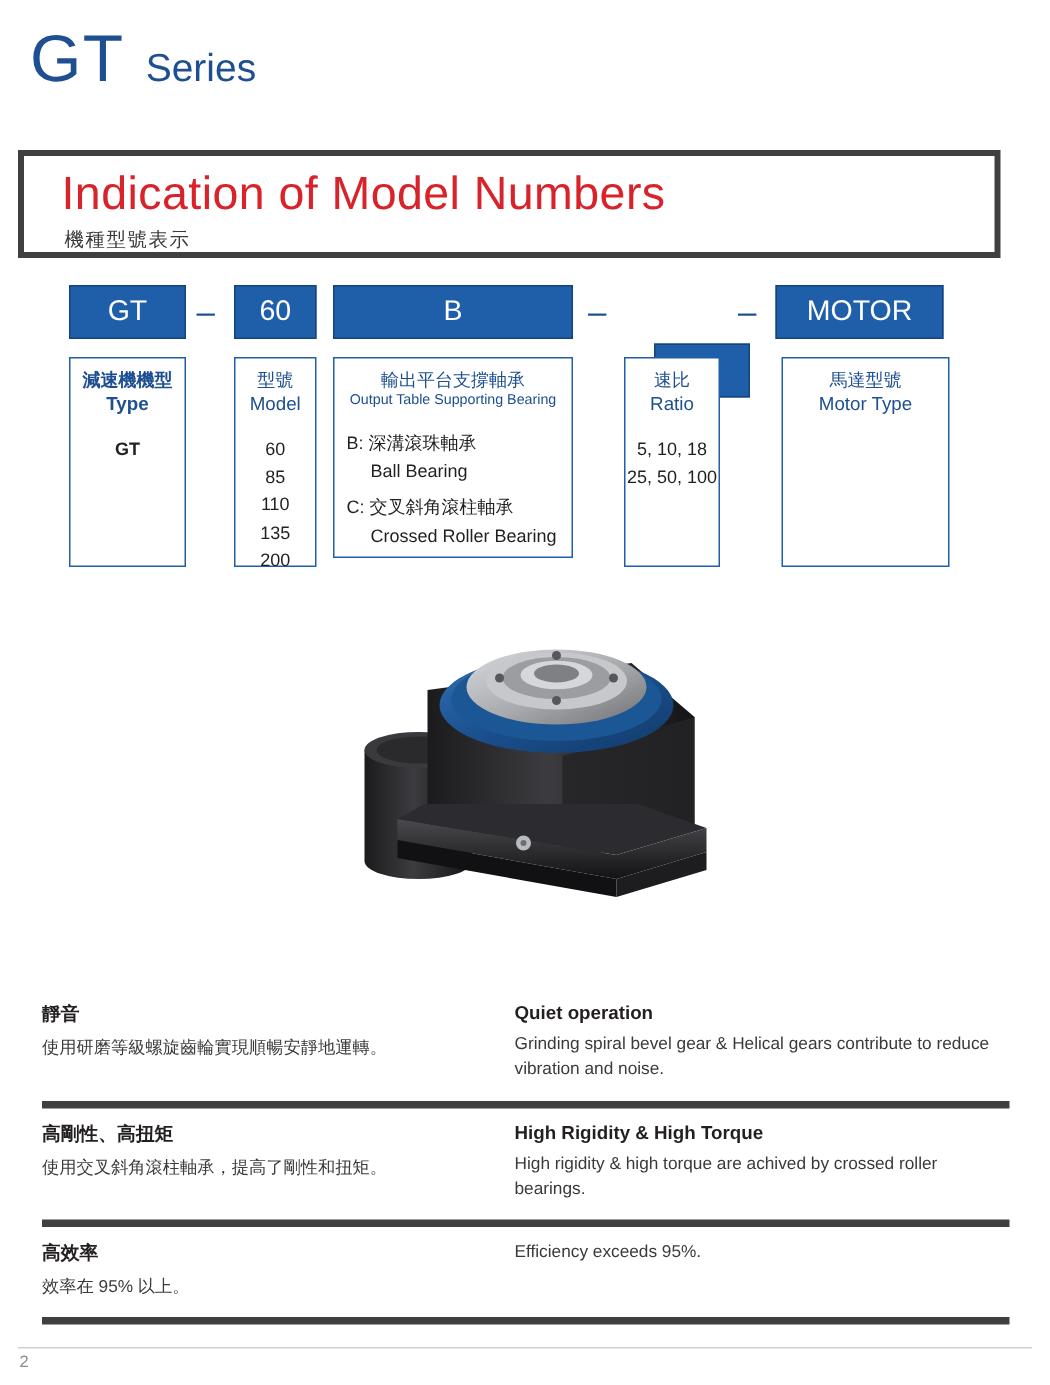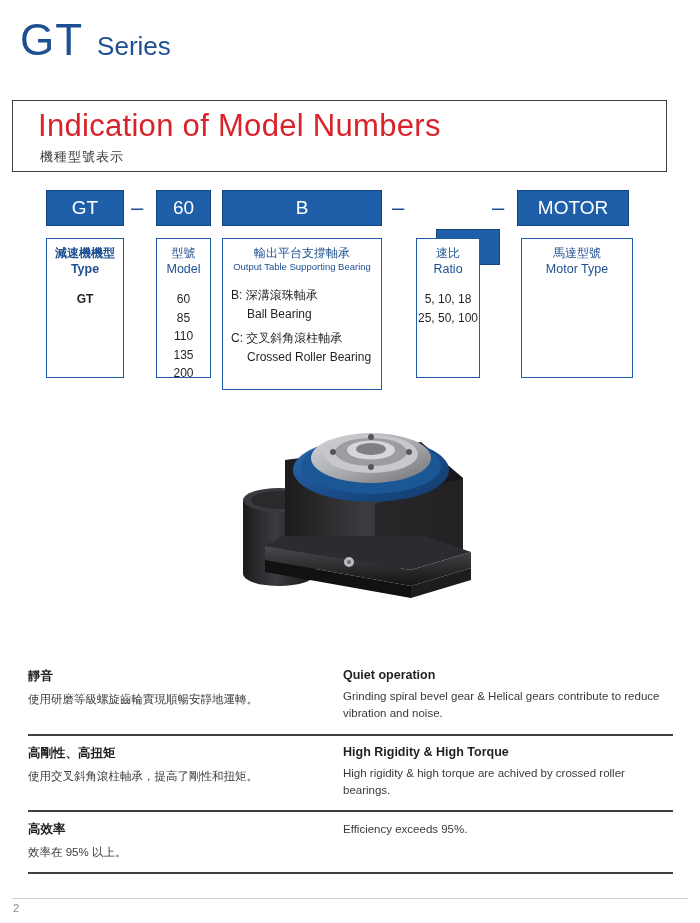--- a/index.html
+++ b/index.html
@@ -38,21 +38,21 @@
     line-height: 1;
   }
 
   
   .title-box {
     position: absolute;
     left: 12px;
     top: 100px;
     width: 655px;
     height: 72px;
-    border: 1px solid #404040;
+    border: 4px solid #404040;
     box-sizing: border-box;
   }
   .title-en {
     position: absolute;
     left: 25px;
     top: 7px;
     font-size: 31px;
     color: #d8232a;
     letter-spacing: 0.3px;
   }
@@ -147,21 +147,21 @@
   .features {
     position: absolute;
     left: 28px;
     top: 668px;
     width: 645px;
   }
   .feature-row {
     display: flex;
     padding-bottom: 11px;
     margin-bottom: 0;
-    border-bottom: 2px solid #404040;
+    border-bottom: 5px solid #404040;
     padding-top: 9px;
   }
   .feature-row:first-child {
     padding-top: 0;
   }
   .feature-cn {
     width: 305px;
     padding-right: 10px;
   }
   .feature-en {
@@ -239,21 +239,21 @@
     </div>
     <div class="col-body">
       <div>60</div>
       <div>85</div>
       <div>110</div>
       <div>135</div>
       <div>200</div>
     </div>
   </div>
 
-  <div class="col-box" style="left:222px; width:160px; height:152px;">
+  <div class="col-box" style="left:222px; width:160px; height:134px;">
     <div class="col-head">
       <span class="cn">輸出平台支撐軸承</span>
       <span class="en small">Output Table Supporting Bearing</span>
     </div>
     <div class="col-body left">
       <div>B: 深溝滾珠軸承</div>
       <div class="indent">Ball Bearing</div>
       <div class="gap"></div>
       <div>C: 交叉斜角滾柱軸承</div>
       <div class="indent">Crossed Roller Bearing</div>

